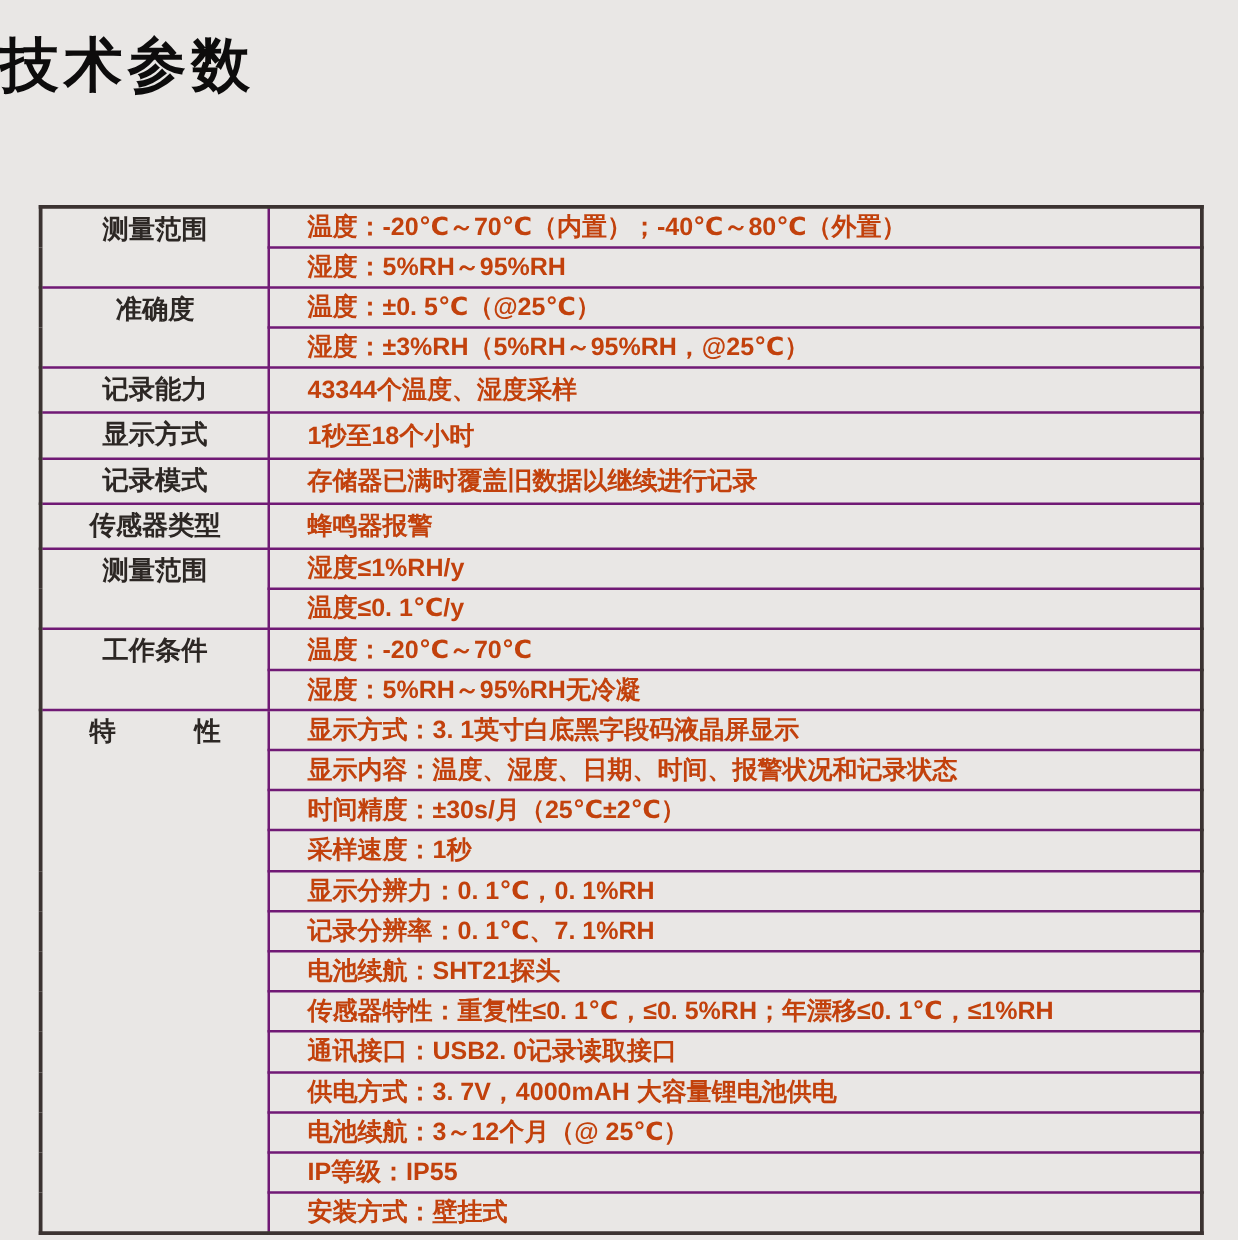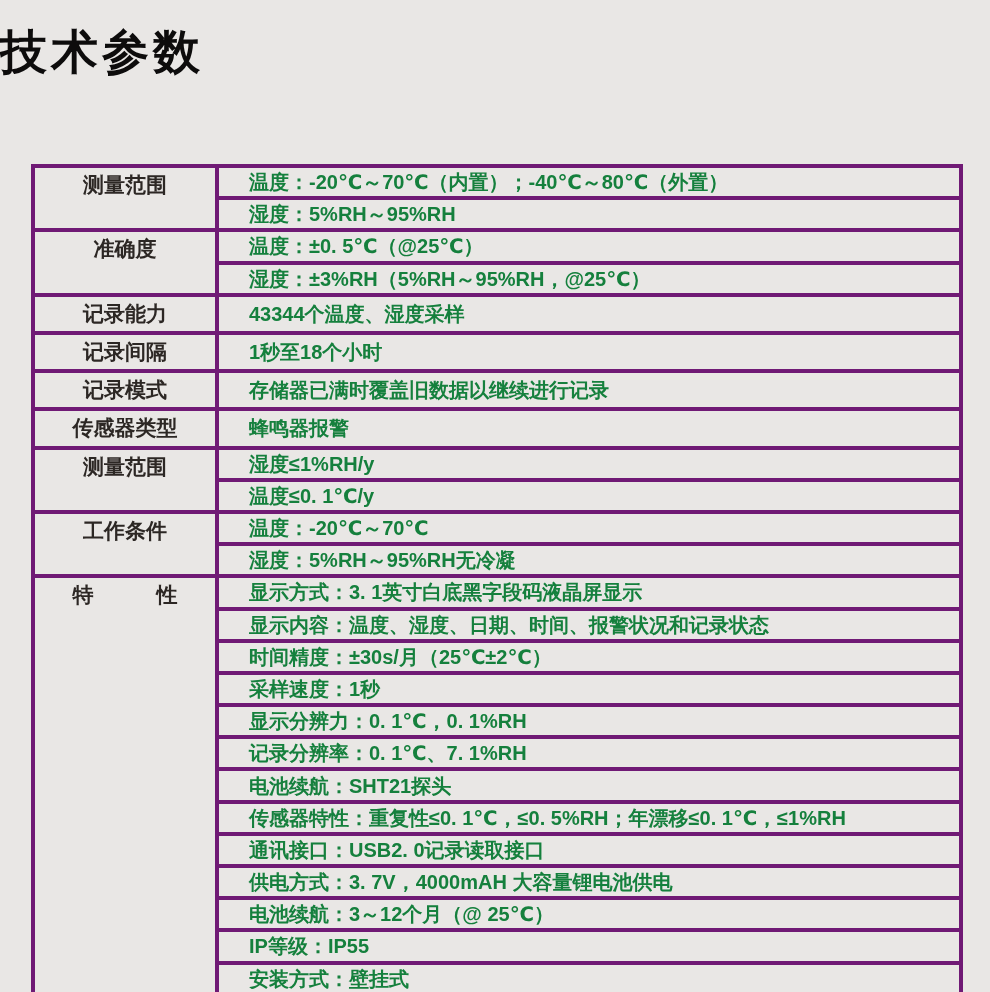--- a/index.html
+++ b/index.html
@@ -19,33 +19,33 @@
   .subtitle { margin-top:8px; font-size:19px; font-weight:400; color:#2b2b2b; }
 
   table.spec {
     position:absolute; left:31px; top:164px;
     width:932px;
     border-collapse:collapse;
     table-layout:fixed;
     border:3px solid #3b3331;
   }
   table.spec td {
-    border:4px solid #701a75;
+    border:2px solid #701a75;
     overflow:hidden; white-space:nowrap;
   }
   table.spec tr { height:32.2px; }
   td.label {
     width:178px;
     text-align:center; vertical-align:top;
     font-size:21px; font-weight:700; color:#2c2724;
   }
   td.label span { display:block; line-height:32.2px; }
   td.value {
     padding-left:30px;
-    font-size:20px; font-weight:600; color:#15803d;
+    font-size:20px; font-weight:600; color:#c2410c;
     vertical-align:middle; line-height:1;
   }
 </style>
 </head>
 <body>
 
 <div class="header">
   <div class="title">技术参数</div>
 </div>
 
@@ -74,21 +74,21 @@
 
     <tr>
       <td class="label">
           <span>记录能力</span>
         </td>
       <td class="value">43344个温度、湿度采样</td>
     </tr>
 
     <tr>
       <td class="label">
-          <span>记录间隔</span>
+          <span>显示方式</span>
         </td>
       <td class="value">1秒至18个小时</td>
     </tr>
 
     <tr>
       <td class="label">
           <span>记录模式</span>
         </td>
       <td class="value">存储器已满时覆盖旧数据以继续进行记录</td>
     </tr>

